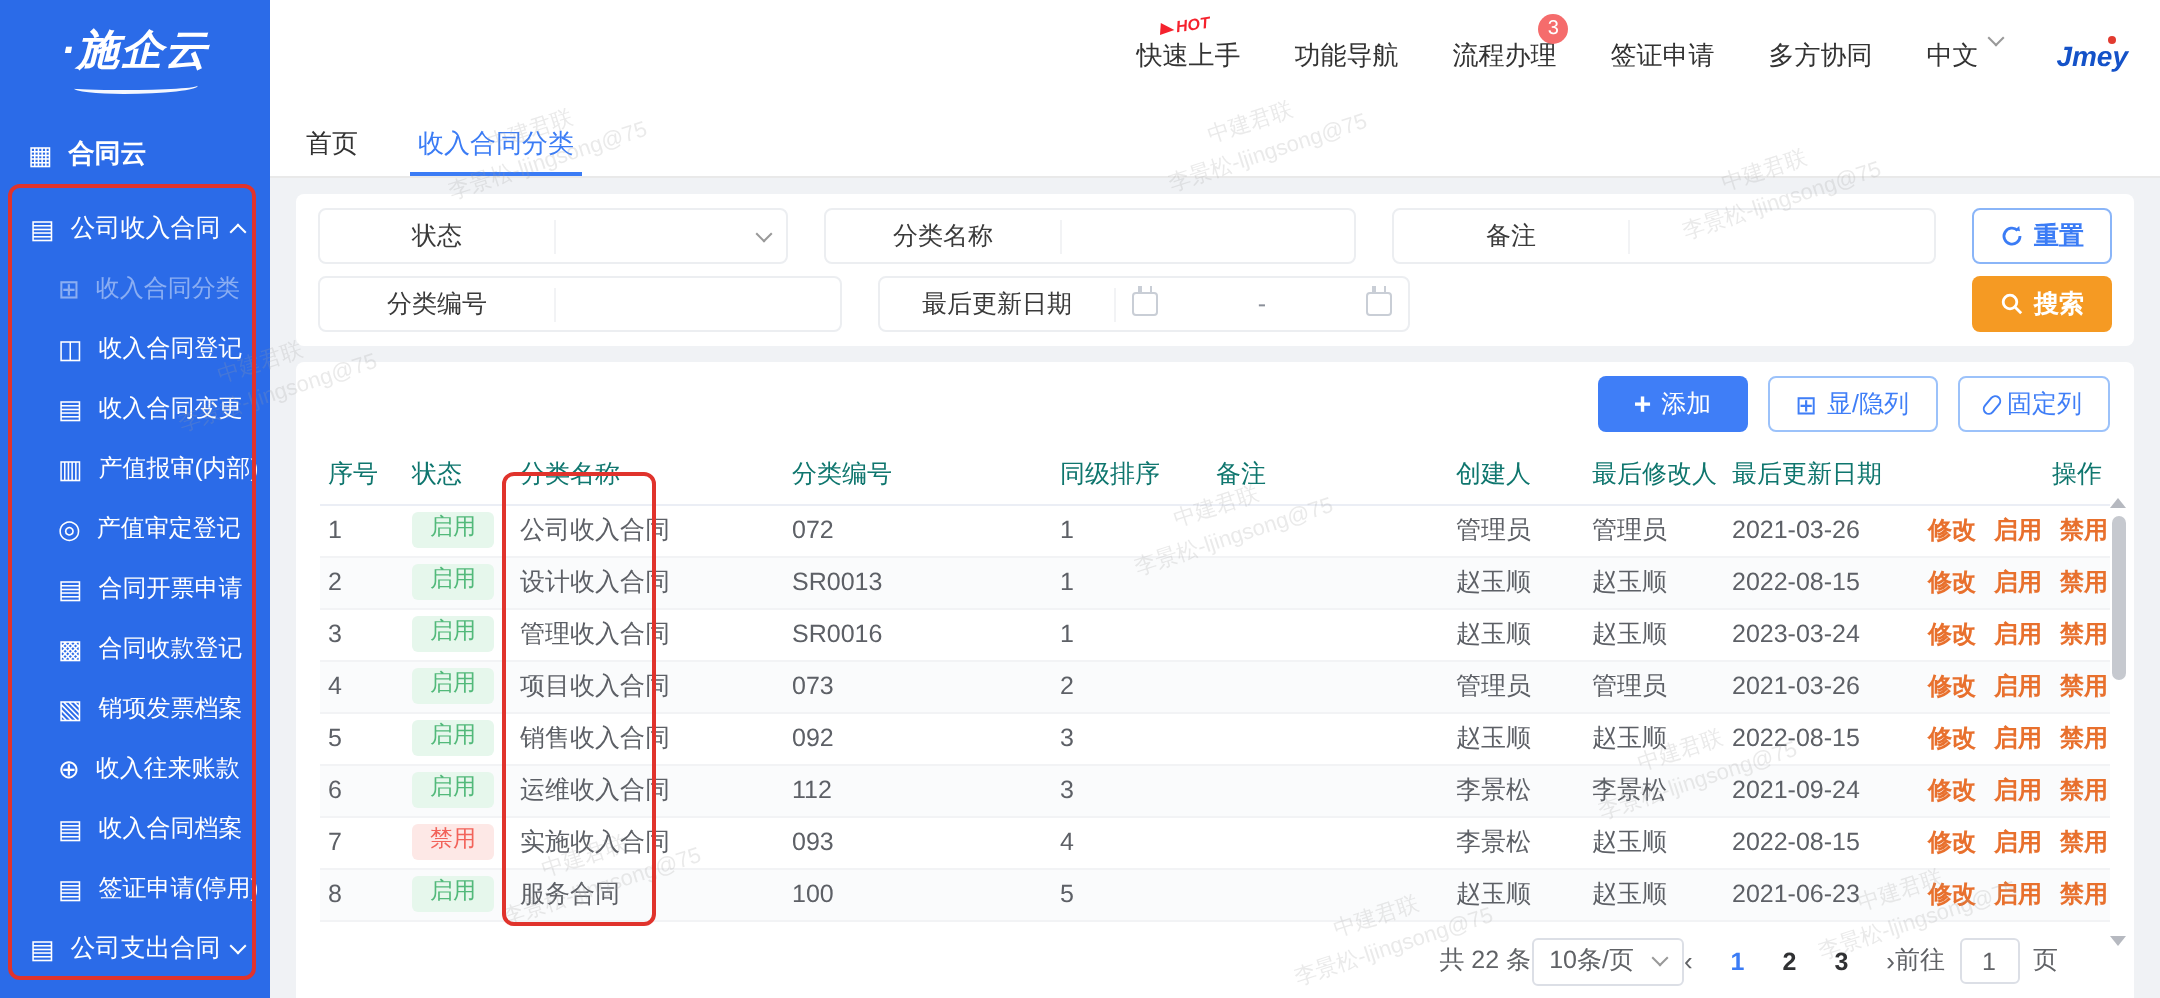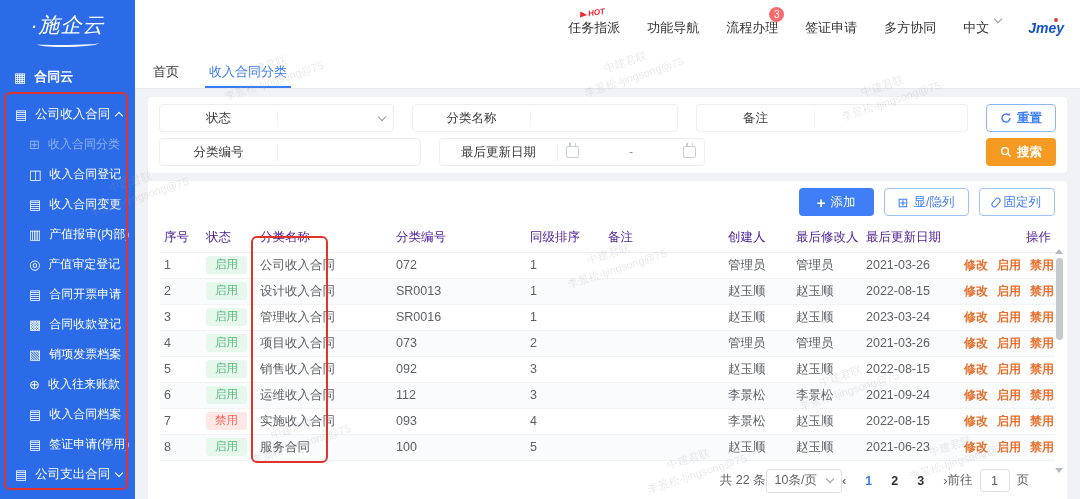--- a/index.html
+++ b/index.html
@@ -1,21 +1,21 @@
 <!DOCTYPE html>
 <html><head>
 <meta charset="utf-8">
 <style>
   * { margin:0; padding:0; box-sizing:border-box; }
   html,body { width:1080px; height:499px; overflow:hidden; }
   body { font-family:"Liberation Sans","DejaVu Sans",sans-serif; background:#f0f2f5; position:relative; font-size:13px; color:#333; }
 
   
   .sidebar { position:absolute; left:0; top:0; width:135px; height:499px; background:#2b6be8; color:#fff; z-index:5; }
-  .sb-logo { padding-top:11px; text-align:center; font-size:21px; font-weight:normal; letter-spacing:1px; position:relative; font-style:italic; }
+  .sb-logo { padding-top:11px; text-align:center; font-size:21px; font-weight:bold; letter-spacing:1px; position:relative; font-style:italic; }
   .sb-logo .swoosh { display:block; width:62px; height:7px; margin:1px auto 0; border-bottom:2px solid rgba(255,255,255,.95); border-radius:0 0 60% 40%; }
   .sb-section { margin-top:16px; padding-left:14px; display:flex; align-items:center; gap:8px; font-size:13px; font-weight:bold; height:28px; }
   .sb-menu { margin-top:8px; }
   .sb-item { height:30px; display:flex; align-items:center; gap:8px; padding-left:29px; font-size:12px; white-space:nowrap; cursor:pointer; position:relative; }
   .sb-item.group { padding-left:15px; font-size:12.5px; }
   .sb-item.active { opacity:.45; }
   .glyph { font-size:13px; line-height:1; flex:0 0 auto; }
   .chev { position:absolute; right:13px; width:6px; height:6px; border-right:1.5px solid #fff; border-bottom:1.5px solid #fff; }
   .chev.up { transform:rotate(-135deg); top:14px; }
   .chev.down { transform:rotate(45deg); top:11px; }
@@ -61,21 +61,21 @@
   .btn-outline { border-color:#9cc2fa; color:#3f7ef7; background:#fff; }
   .plus { font-size:15px; font-weight:bold; line-height:1; }
   .grid-ic { font-size:13px; line-height:1; }
   .clip { display:inline-block; width:6px; height:11px; border:1.4px solid #3f7ef7; border-radius:3px; transform:rotate(40deg); }
   .refresh-ic, .search-ic { display:inline-block; }
 
   
   .table-card { background:#fff; border-radius:4px; margin-top:8px; padding:7px 12px 3px; position:relative; }
   .toolbar { display:flex; justify-content:flex-end; gap:10px; margin-bottom:7px; }
   table { border-collapse:collapse; width:100%; table-layout:fixed; font-size:12.5px; color:#5d6066; }
-  thead th { font-weight:500; color:#4c1d95; text-align:left; height:29px; border-bottom:1px solid #ebeef5; padding:0 4px; white-space:nowrap; }
+  thead th { font-weight:500; color:#0f766e; text-align:left; height:29px; border-bottom:1px solid #ebeef5; padding:0 4px; white-space:nowrap; }
   tbody td { height:26px; border-bottom:1px solid #f2f3f5; padding:0 4px; white-space:nowrap; overflow:hidden; }
   tbody tr:nth-child(even) { background:#fafbfc; }
   th.c-ops, td.c-ops { text-align:right; }
   .status-badge { display:inline-block; background:#e6f7ec; color:#52b97a; padding:2.5px 9px; border-radius:3px; font-size:11.5px; line-height:1.2; }
   .status-badge.off { background:#fde8e6; color:#f2635a; }
   .ops span { color:#e8702d; font-weight:bold; font-size:12px; cursor:pointer; }
   .ops span + span { margin-left:9px; }
 
   
   .vscroll { position:absolute; right:3px; top:68px; width:10px; height:224px; display:flex; flex-direction:column; align-items:center; }
@@ -166,21 +166,21 @@
       <span>公司支出合同</span>
       <span class="chev down"></span>
     </div>
   </div>
 </div>
 
 <div class="header">
   <div class="hnav">
     <div class="hnav-item">
       <span class="badge-hot">HOT</span>
-      <span>任务指派</span>
+      <span>快速上手</span>
     </div>
     <div class="hnav-item">
       <span>功能导航</span>
     </div>
     <div class="hnav-item">
       <span class="badge-num">3</span>
       <span>流程办理</span>
     </div>
     <div class="hnav-item">
       <span>签证申请</span>

